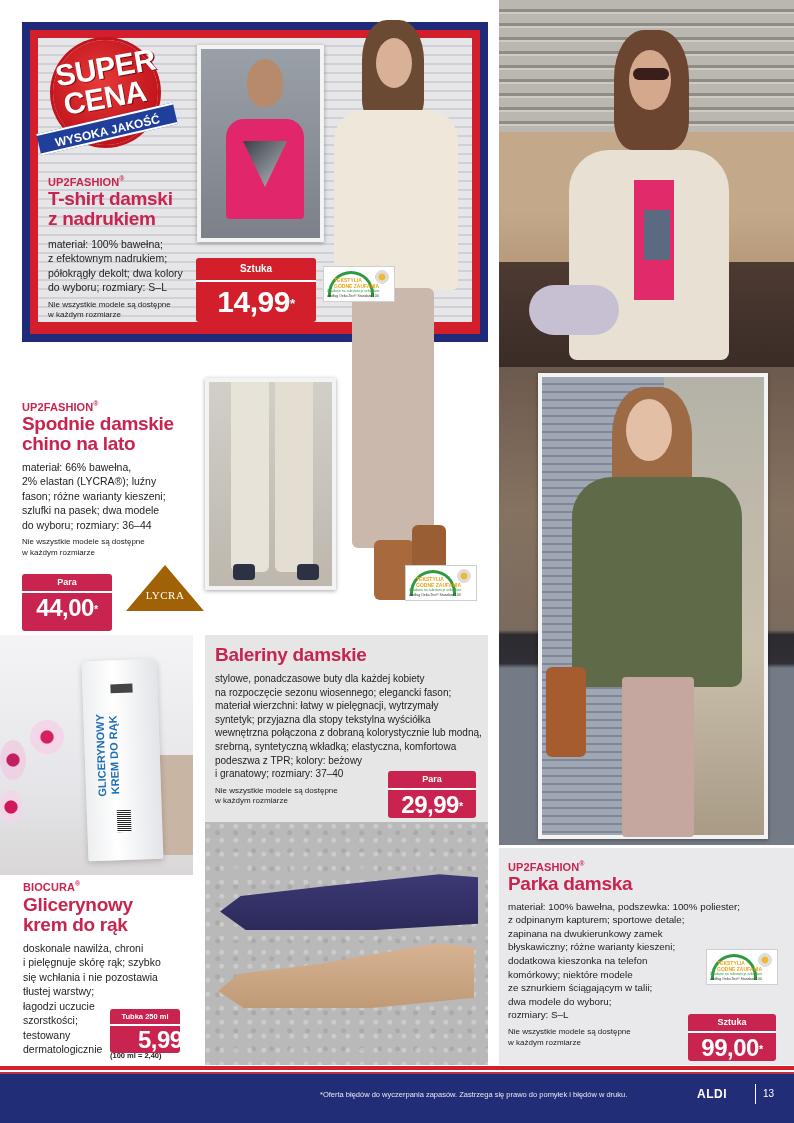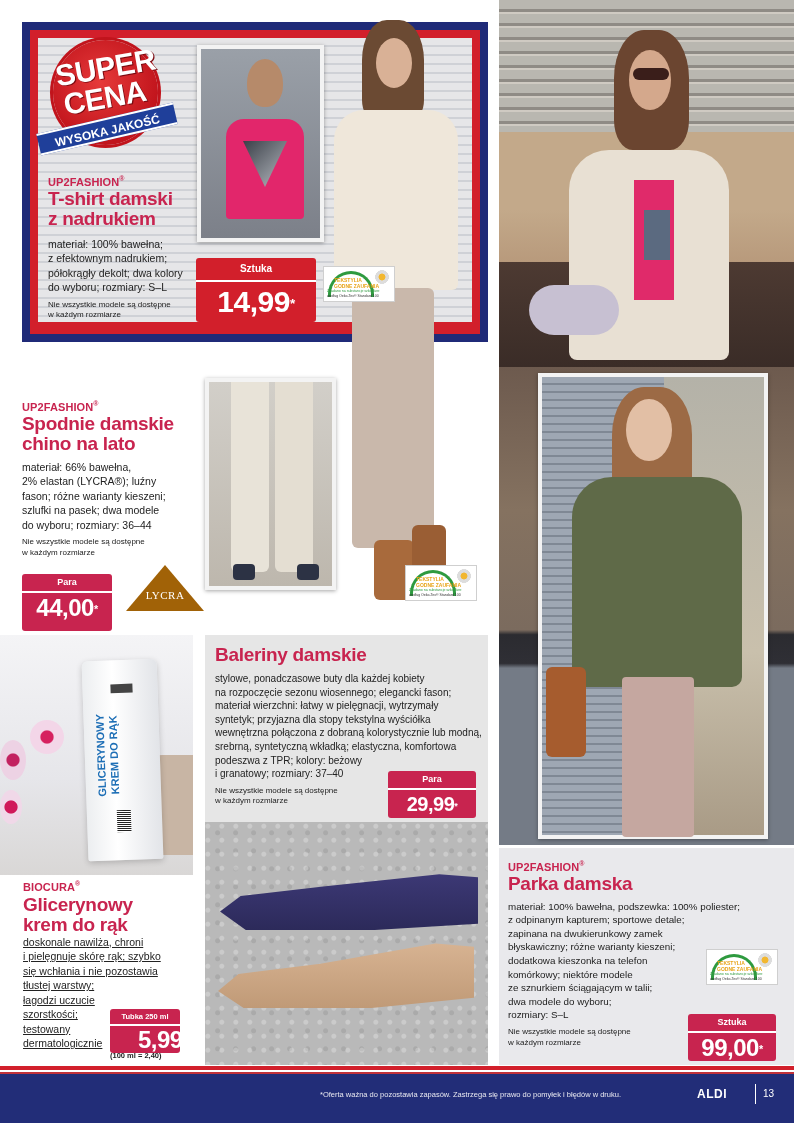--- a/index.html
+++ b/index.html
@@ -371,21 +371,21 @@
   <div class="barcode"></div>
 </div>
 <div class="abs cream-text-bg"></div>
 
 <div class="abs" style="left:23px;top:880px;width:180px;">
   <div class="brand"><span>BIOCURA</span><sup>®</sup></div>
   <div class="title" style="margin-top:2px;">
     <div>Glicerynowy</div>
     <div>krem do rąk</div>
   </div>
-  <div class="desc" style="margin-top:0;text-decoration:underline;">
+  <div class="desc" style="margin-top:6px;">
     <div>doskonale nawilża, chroni</div>
     <div>i pielęgnuje skórę rąk; szybko</div>
     <div>się wchłania i nie pozostawia</div>
     <div>tłustej warstwy;</div>
     <div>łagodzi uczucie</div>
     <div>szorstkości;</div>
     <div>testowany</div>
     <div>dermatologicznie</div>
   </div>
 </div>
@@ -414,21 +414,21 @@
     <div>i granatowy; rozmiary: 37–40</div>
   </div>
   <div class="note" style="margin-top:5px;">
     <div>Nie wszystkie modele są dostępne</div>
     <div>w każdym rozmiarze</div>
   </div>
 </div>
 
 <div class="price-tag" style="left:388px;top:763px;width:88px;">
   <div class="unit">Para</div>
-  <div class="amount" style="font-size:20px;height:30px;line-height:29px;"><span>29,99</span><sup>*</sup></div>
+  <div class="amount" style="font-size:24px;height:30px;line-height:29px;"><span>29,99</span><sup>*</sup></div>
 </div>
 
 <div class="abs parka-bg"></div>
 
 <div class="abs" style="left:508px;top:860px;width:280px;">
   <div class="brand"><span>UP2FASHION</span><sup>®</sup></div>
   <div class="title" style="margin-top:1px;">Parka damska</div>
   <div class="desc" style="margin-top:6px;font-size:9.8px;line-height:13.6px;">
     <div>materiał: 100% bawełna, podszewka: 100% poliester;</div>
     <div>z odpinanym kapturem; sportowe detale;</div>
@@ -459,17 +459,17 @@
 
 <div class="price-tag" style="left:688px;top:1006px;width:88px;">
   <div class="unit">Sztuka</div>
   <div class="amount" style="font-size:24px;height:30px;line-height:29px;"><span>99,00</span><sup>*</sup></div>
 </div>
 
 <div class="abs footer-red1"></div>
 <div class="abs footer-white"></div>
 <div class="abs footer-red2"></div>
 <div class="abs footer">
-  <div class="disclaimer">*Oferta ważna do pozostawia zapasów. Zastrzega się prawo do pomyłek i błędów w druku.</div>
+  <div class="disclaimer">*Oferta błędów do wyczerpania zapasów. Zastrzega się prawo do pomyłek i błędów w druku.</div>
   <div class="aldi">ALDI</div>
   <div class="sep"></div>
   <div class="page">13</div>
 </div>
 
 </body></html>

